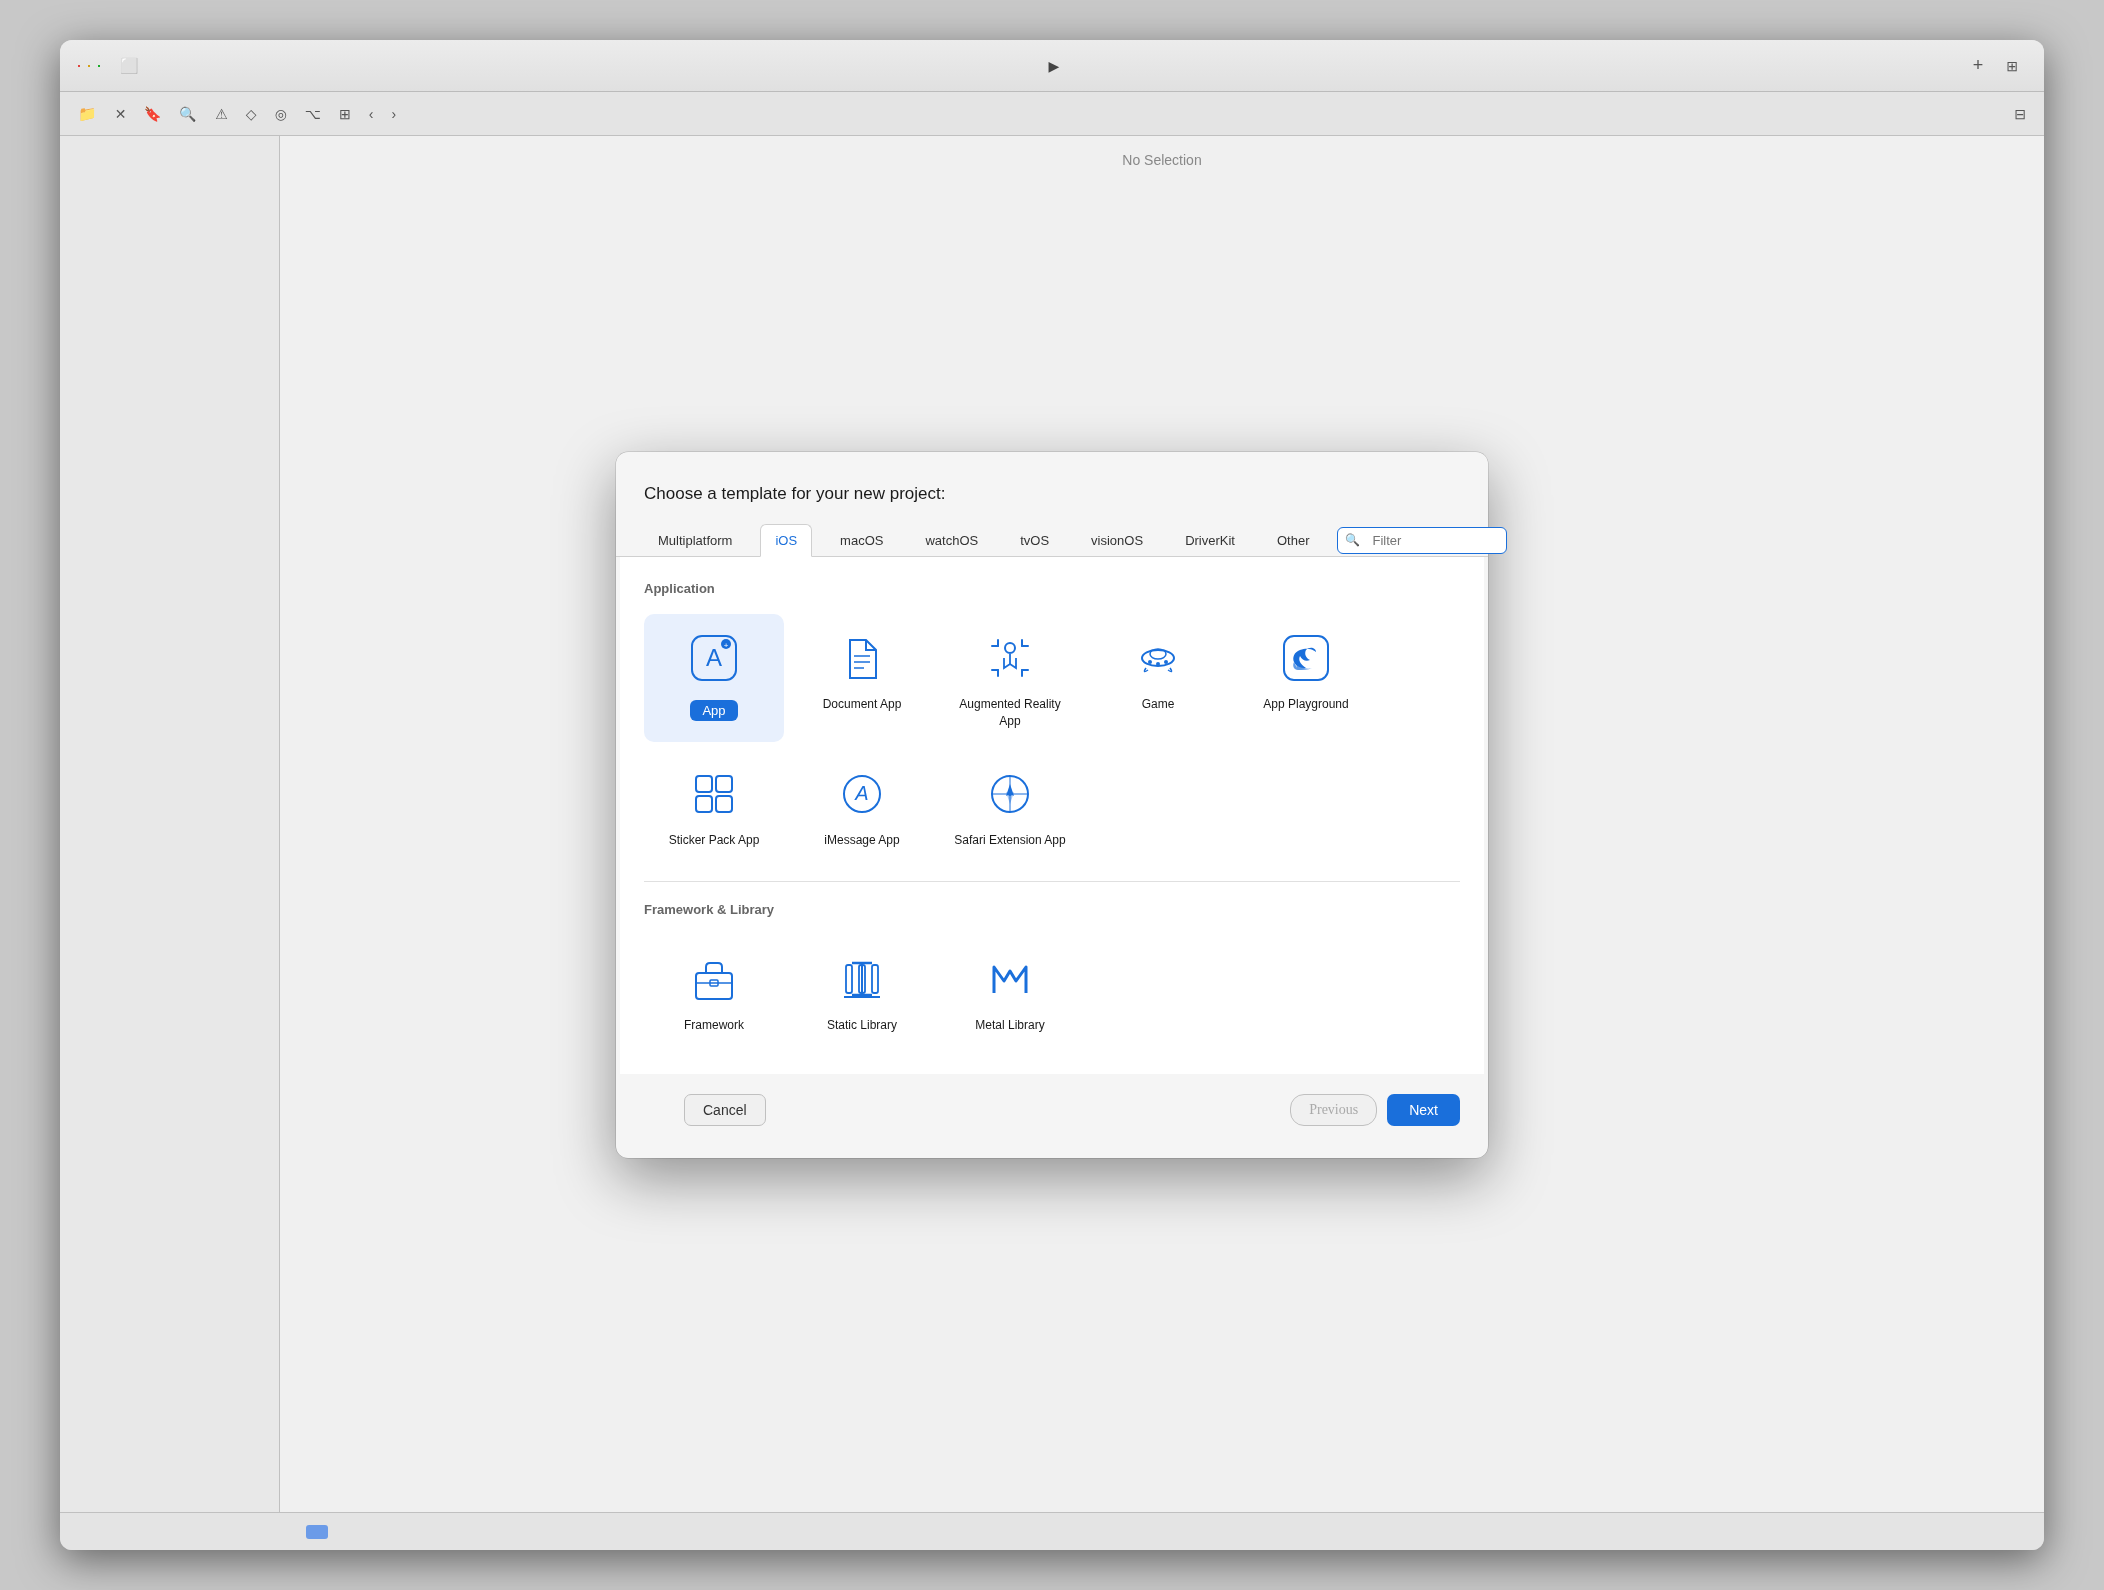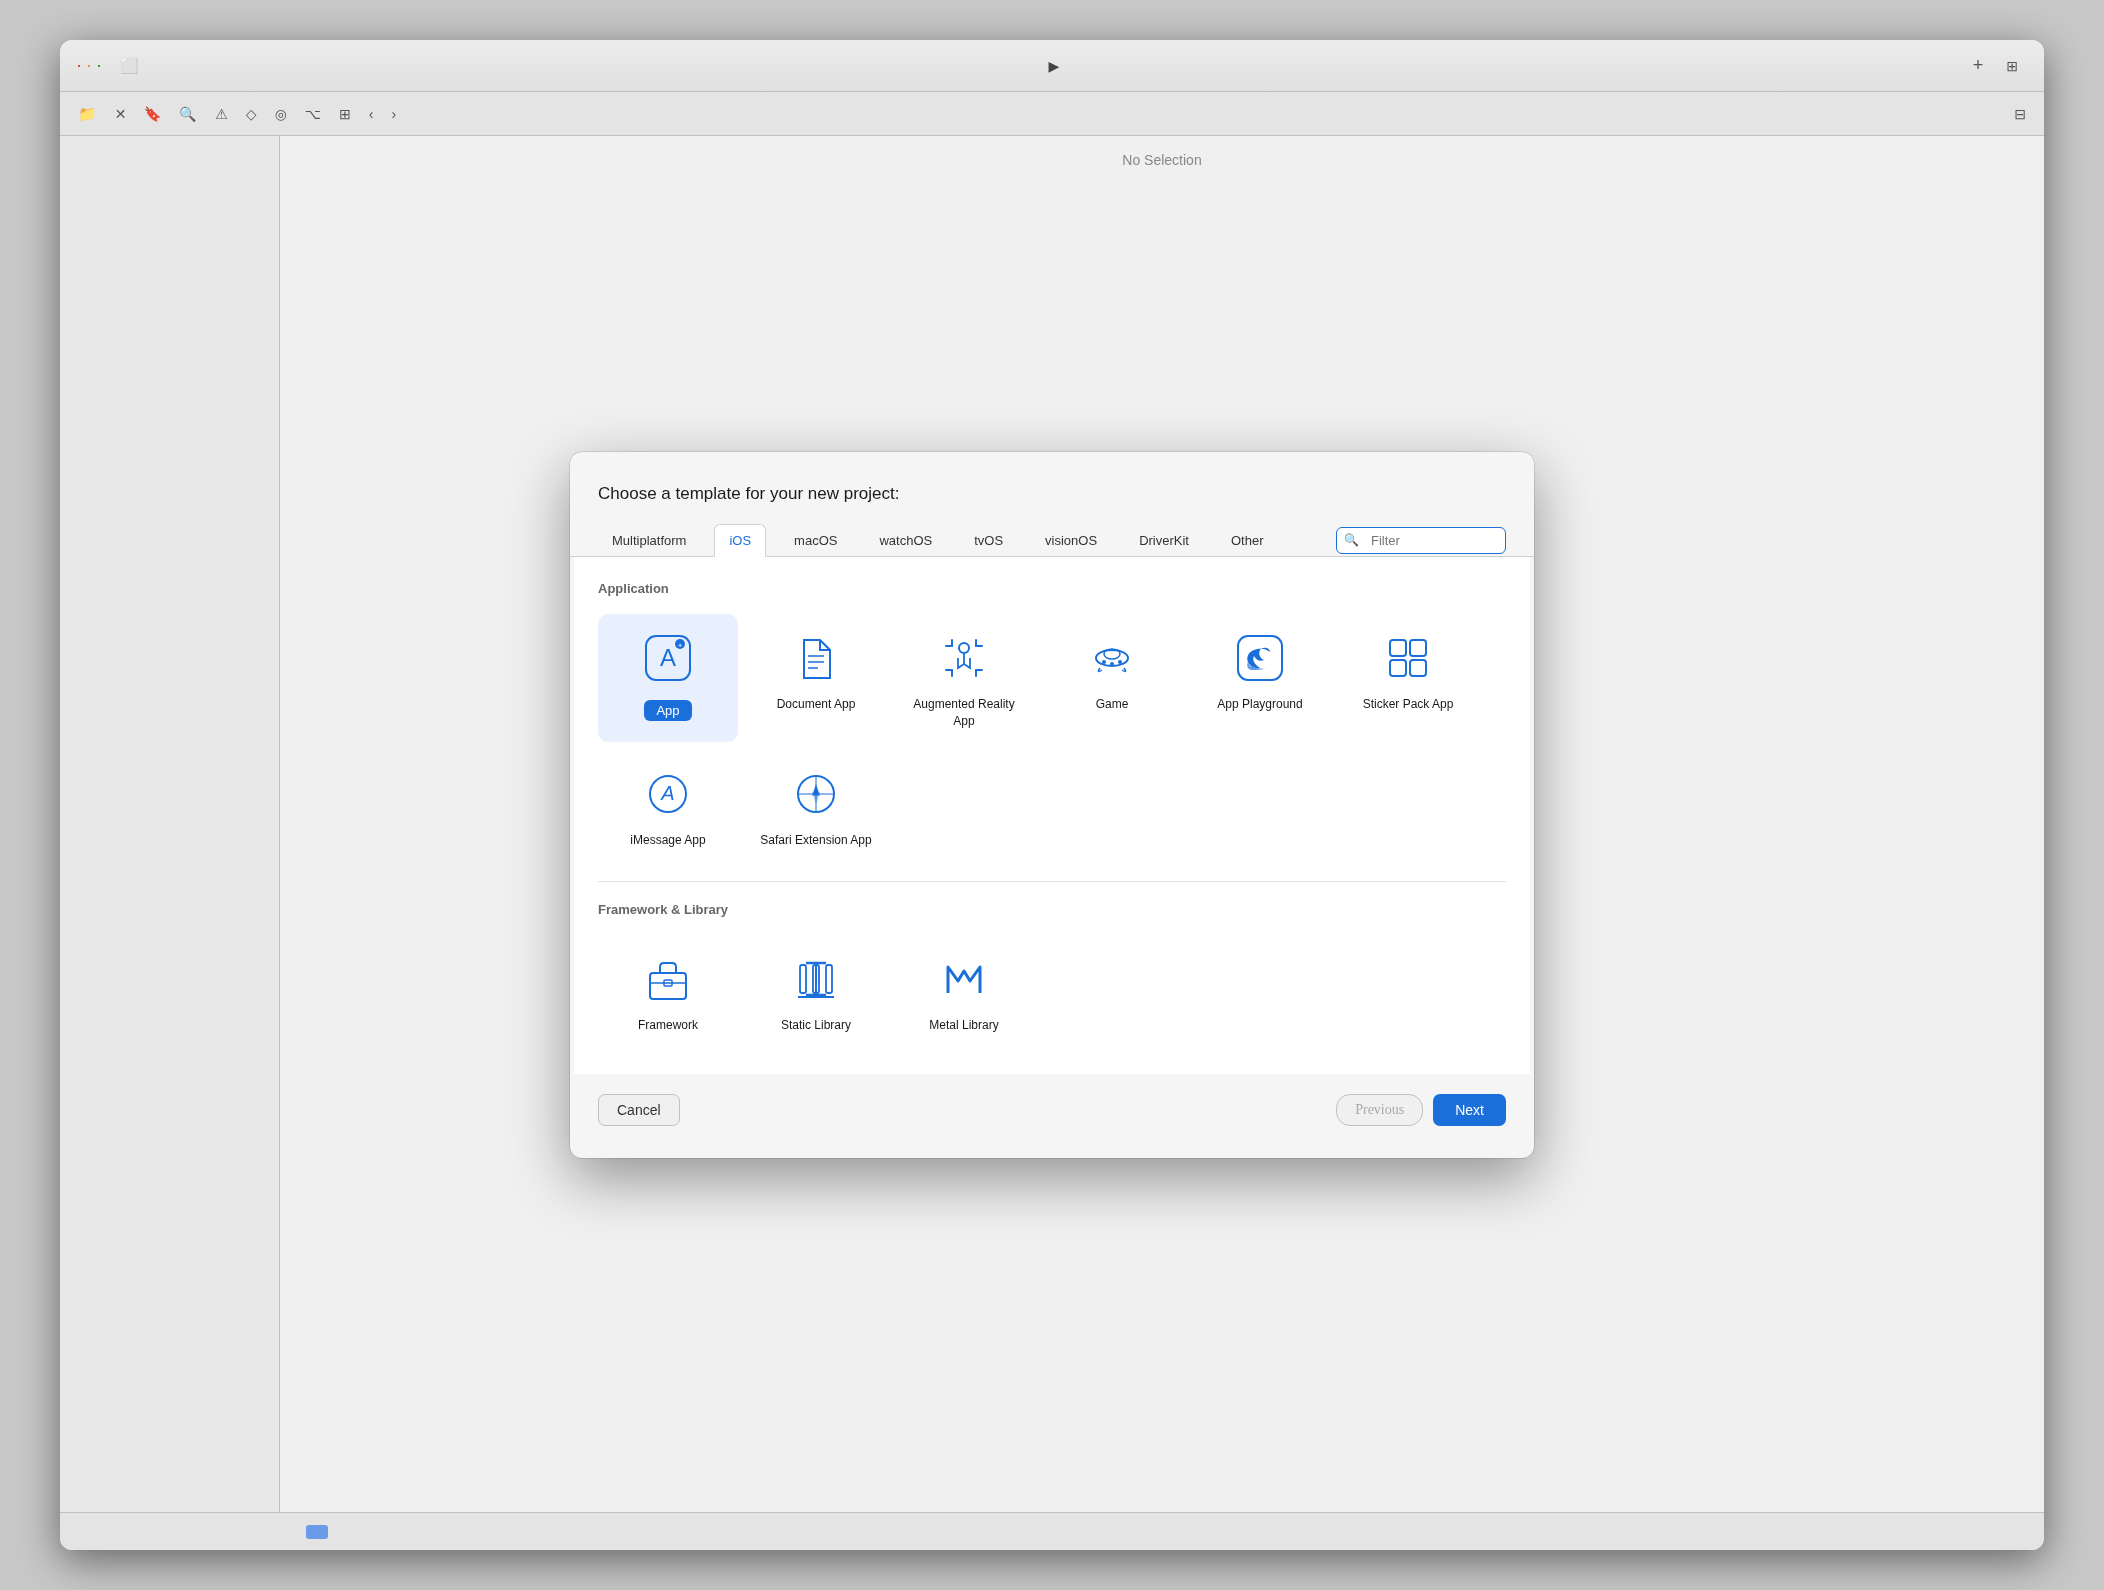--- a/index.html
+++ b/index.html
@@ -23,21 +23,21 @@
       position: absolute;
       top: 0; left: 0; right: 0; bottom: 0;
       display: flex;
       align-items: center;
       justify-content: center;
       pointer-events: none;
     }
 
     .modal {
       position: relative;
-      width: 964px;
+      width: 872px;
       background: #f5f5f5;
       border-radius: 12px;
       box-shadow: 0 20px 60px rgba(0,0,0,0.4), 0 0 0 0.5px rgba(0,0,0,0.2);
       padding: 32px 0 28px 0;
       pointer-events: all;
       margin-top: 20px;
     }
 
     .modal-title {
       font-size: 17px;
@@ -176,20 +176,21 @@
       border-radius: 6px;
       margin-top: 4px;
     }
 
     
     .modal-footer {
       display: flex;
       align-items: center;
       padding: 20px 28px 4px 28px;
       gap: 12px;
+      margin-left: 40px;
     }
 
     .btn-cancel {
       padding: 7px 18px;
       border-radius: 7px;
       border: 1px solid #c0c0c0;
       background: #f0f0f0;
       font-size: 14px;
       color: #333;
       cursor: pointer;

